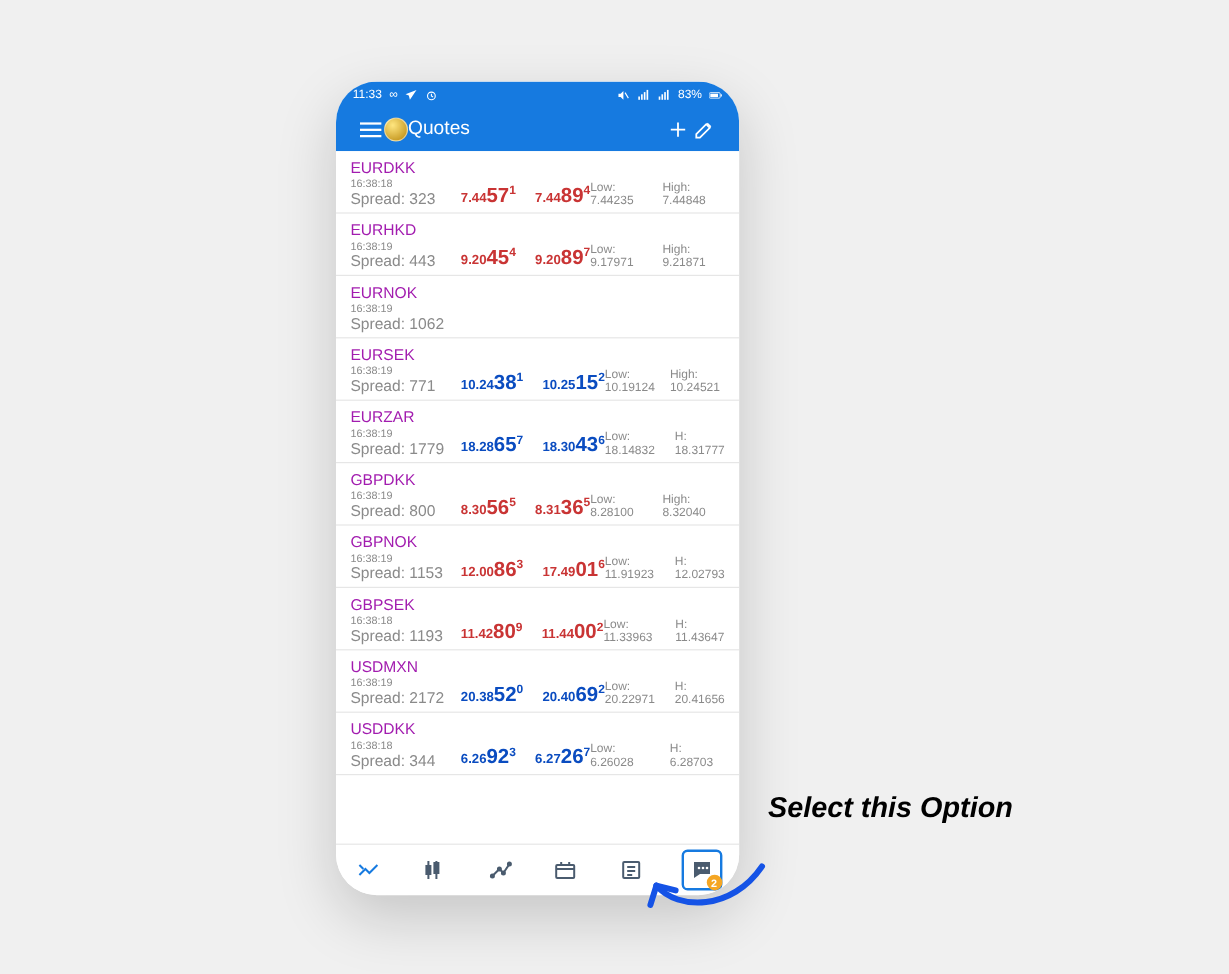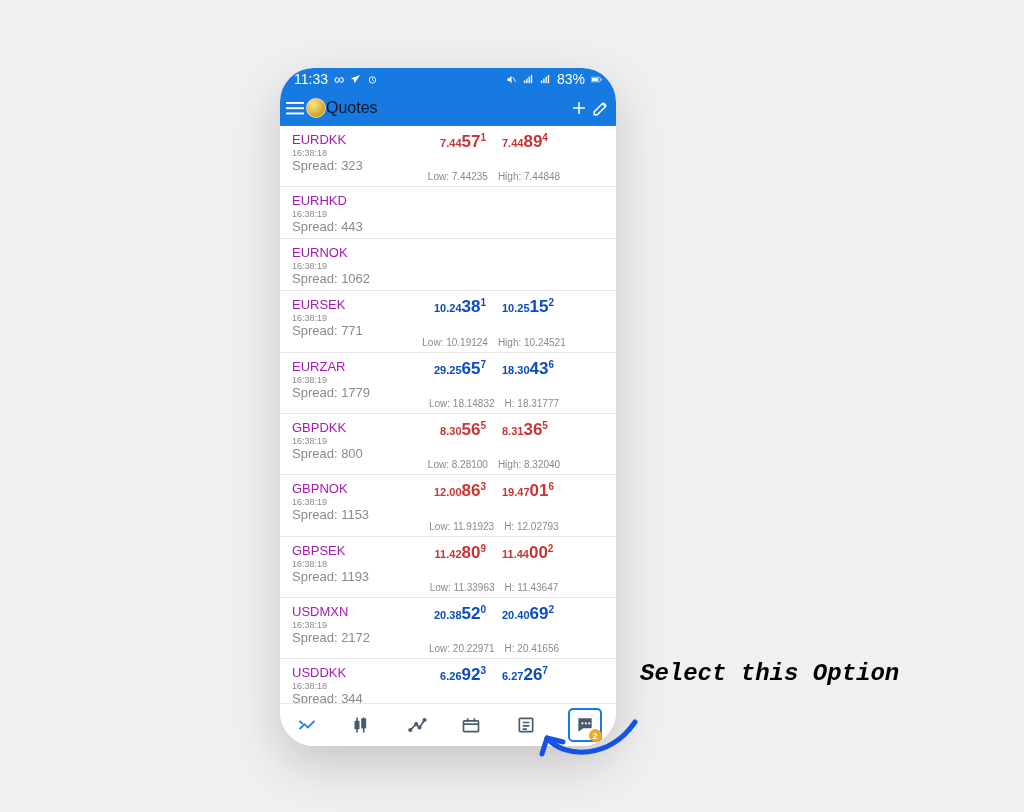--- a/index.html
+++ b/index.html
@@ -8,50 +8,50 @@
     --blue:#0a4cc0;
     --grey:#8a8a8a;
     --line:#e6e6e6;
   }
   html,body{margin:0;padding:0;width:1024px;height:812px;background:#f0f0f0;font-family:-apple-system,Helvetica,Arial,sans-serif;position:relative;}
   .phone{
     position:absolute;left:280px;top:68px;width:336px;height:678px;
     background:#fff;border-radius:34px;box-shadow:0 18px 50px rgba(0,0,0,.18);
     overflow:hidden;
   }
-  .status{height:22px;background:var(--accent);color:#fff;display:flex;align-items:center;justify-content:space-between;padding:0 14px;font-size:14px;font-weight:500;}
+  .status{height:22px;background:var(--accent);color:#fff;display:flex;align-items:center;justify-content:space-between;padding:0 14px;font-size:10px;font-weight:500;}
   .status .sicons{display:flex;gap:6px;align-items:center}
   .status svg{width:11px;height:11px;fill:#fff}
-  .header{height:36px;background:var(--accent);color:#0f172a;display:flex;align-items:center;padding:0 4px;}
+  .header{height:36px;background:var(--accent);color:#ffffff;display:flex;align-items:center;padding:0 18px;}
   .header .title{font-size:16px;font-weight:500;flex:1}
   .header .ico{width:22px;height:22px;display:flex;align-items:center;justify-content:center}
   .header svg{width:18px;height:18px;stroke:#fff;fill:none;stroke-width:2}
   .list{position:absolute;top:58px;left:0;right:0;bottom:42px;overflow:hidden;background:#fff}
   .row{border-bottom:1px solid var(--line);padding:6px 12px 4px 12px;display:flex;position:relative}
   .left{flex:0 0 92px}
   .sym{font-size:13px;color:#a21caf;font-weight:500}
   .time{font-size:9px;color:var(--grey);margin-top:1px}
   .spr{font-size:13px;color:var(--grey)}
-  .right{flex:1;display:flex;flex-direction:column;align-items:center}
+  .right{flex:1;display:flex;flex-direction:row;align-items:flex-end}
   .prices{display:flex;gap:16px}
   .price{font-weight:600;white-space:nowrap}
   .price .pre{font-size:11px}
   .price .big{font-size:17px}
   .price .sup{font-size:10px;vertical-align:super}
   .red{color:var(--red)}
   .blue{color:var(--blue)}
   .lowhigh{display:flex;gap:10px;font-size:10px;color:var(--grey);margin-top:19px}
   .footer{position:absolute;left:0;right:0;bottom:0;height:42px;border-top:1px solid var(--line);background:#fff;display:flex;align-items:center;justify-content:space-around}
   .ficon{width:26px;height:26px;display:flex;align-items:center;justify-content:center;position:relative}
   .ficon svg{width:20px;height:20px;stroke:#4a5b6e;fill:none;stroke-width:2}
   .ficon.active svg{stroke:var(--accent)}
   .ficon.highlight{border:2px solid var(--accent);border-radius:5px;padding:2px}
   .ficon.chat svg{fill:#4a5b6e;stroke:none}
   .badge{position:absolute;right:-2px;bottom:-2px;width:13px;height:13px;border-radius:50%;background:#f5a623;color:#fff;font-size:9px;font-weight:700;display:flex;align-items:center;justify-content:center}
-  .annot{position:absolute;left:640px;top:660px;font-family:Liberation Mono, monospace;font-weight:700;font-style:italic;font-size:24px;color:#000}
+  .annot{position:absolute;left:640px;top:660px;font-family:Liberation Sans, sans-serif;font-weight:700;font-style:italic;font-size:24px;color:#000}
   .arrow{position:absolute;left:525px;top:704px;width:120px;height:80px;pointer-events:none}
   .arrow svg{width:120px;height:80px;overflow:visible}
   .hamb svg{fill:#fff;stroke:none}
   .avatar{width:18px;height:18px;border-radius:50%;background:radial-gradient(circle at 35% 30%,#ffe680,#b8860b);border:1px solid rgba(255,255,255,.5)}
 </style>
 </head>
 <body>
 
 <div class="phone">
 
@@ -134,20 +134,30 @@
             <span>High: 7.44848</span>
           </div>
         </div>
       </div>
       <div class="row">
         <div class="left">
           <div class="sym">EURHKD</div>
           <div class="time">16:38:19</div>
           <div class="spr">Spread: 443</div>
         </div>
+        <div class="right">
+          <div class="prices">
+            <span class="price red"><span class="pre">9.20</span><span class="big">45</span><span class="sup">4</span></span>
+            <span class="price red"><span class="pre">9.20</span><span class="big">89</span><span class="sup">7</span></span>
+          </div>
+          <div class="lowhigh">
+            <span>Low: 9.17971</span>
+            <span>High: 9.21871</span>
+          </div>
+        </div>
       </div>
       <div class="row">
         <div class="left">
           <div class="sym">EURNOK</div>
           <div class="time">16:38:19</div>
           <div class="spr">Spread: 1062</div>
         </div>
       </div>
       <div class="row">
         <div class="left">
@@ -167,21 +177,21 @@
         </div>
       </div>
       <div class="row">
         <div class="left">
           <div class="sym">EURZAR</div>
           <div class="time">16:38:19</div>
           <div class="spr">Spread: 1779</div>
         </div>
         <div class="right">
           <div class="prices">
-            <span class="price blue"><span class="pre">29.25</span><span class="big">65</span><span class="sup">7</span></span>
+            <span class="price blue"><span class="pre">18.28</span><span class="big">65</span><span class="sup">7</span></span>
             <span class="price blue"><span class="pre">18.30</span><span class="big">43</span><span class="sup">6</span></span>
           </div>
           <div class="lowhigh">
             <span>Low: 18.14832</span>
             <span>H: 18.31777</span>
           </div>
         </div>
       </div>
       <div class="row">
         <div class="left">
@@ -202,21 +212,21 @@
       </div>
       <div class="row">
         <div class="left">
           <div class="sym">GBPNOK</div>
           <div class="time">16:38:19</div>
           <div class="spr">Spread: 1153</div>
         </div>
         <div class="right">
           <div class="prices">
             <span class="price red"><span class="pre">12.00</span><span class="big">86</span><span class="sup">3</span></span>
-            <span class="price red"><span class="pre">19.47</span><span class="big">01</span><span class="sup">6</span></span>
+            <span class="price red"><span class="pre">17.49</span><span class="big">01</span><span class="sup">6</span></span>
           </div>
           <div class="lowhigh">
             <span>Low: 11.91923</span>
             <span>H: 12.02793</span>
           </div>
         </div>
       </div>
       <div class="row">
         <div class="left">
           <div class="sym">GBPSEK</div>

